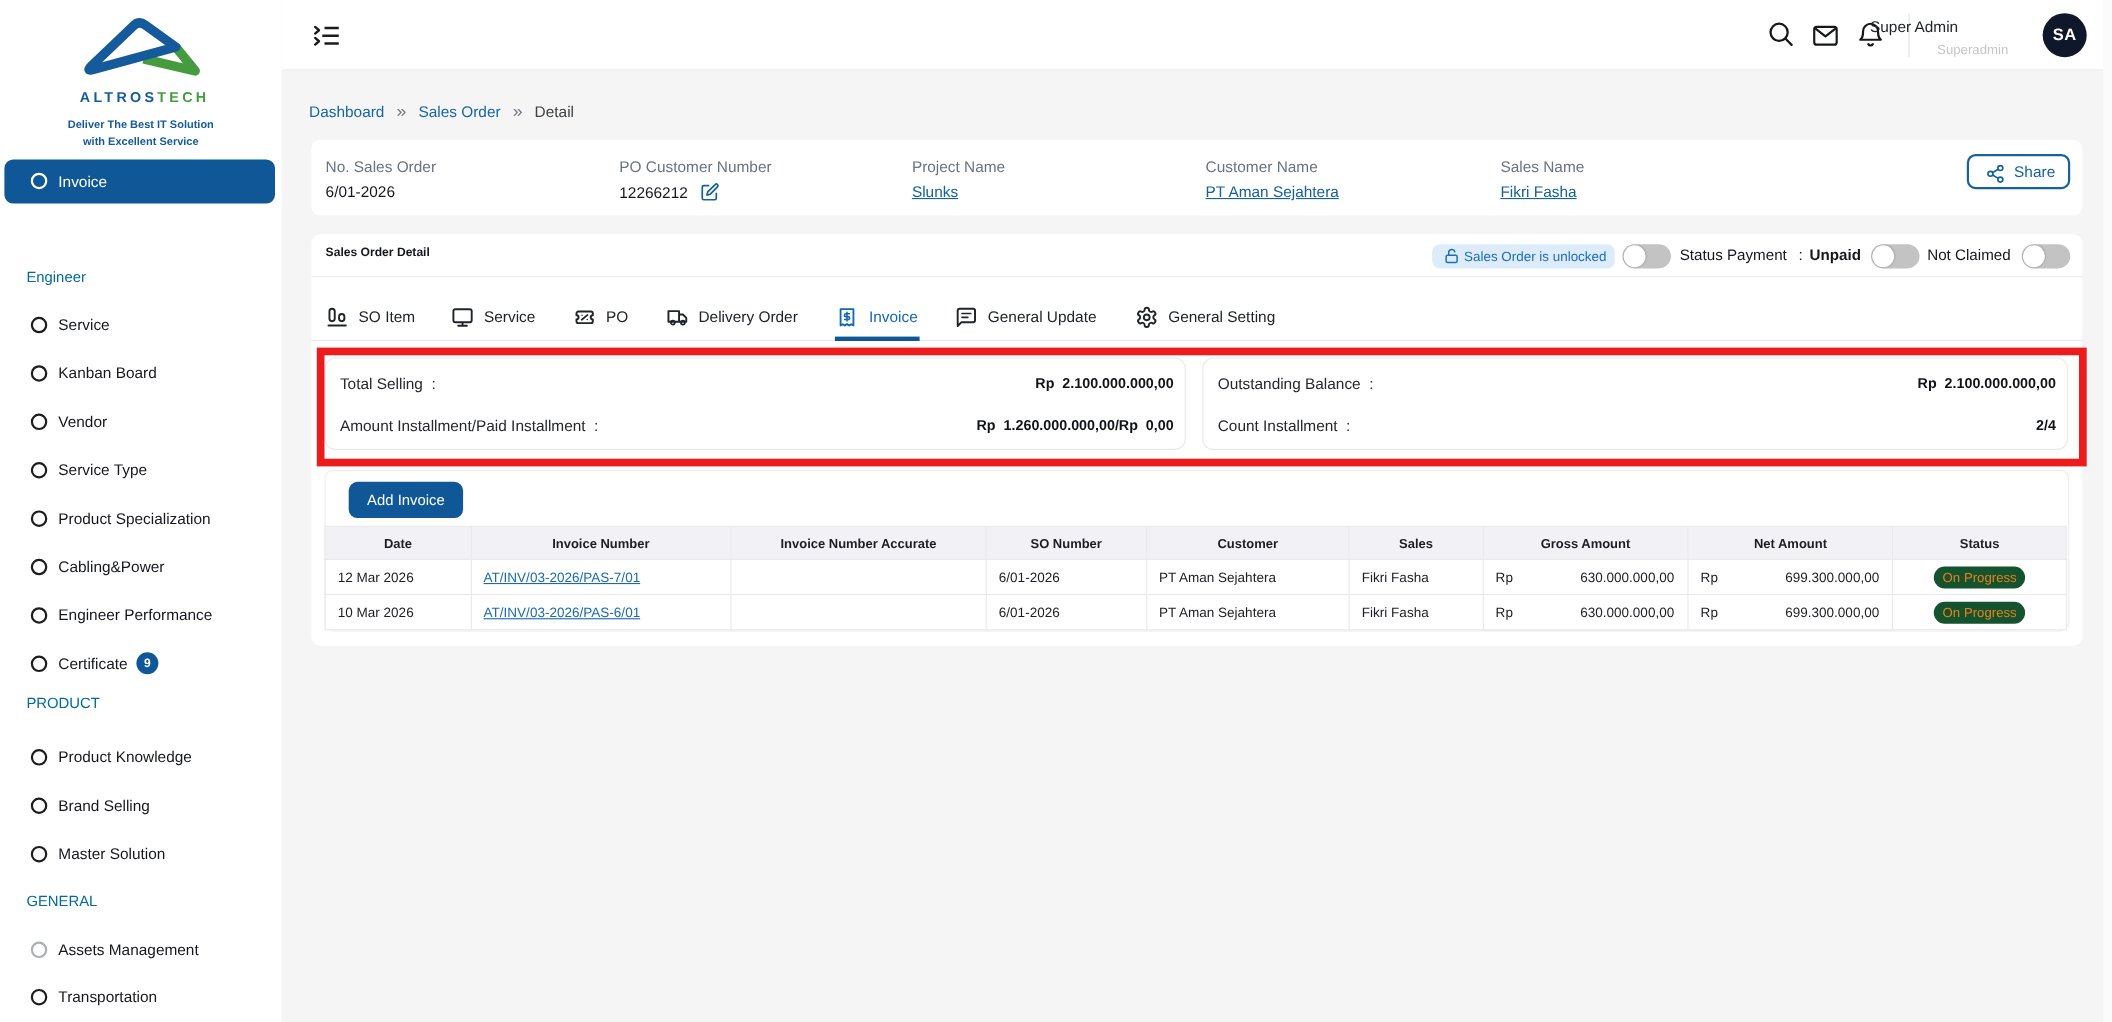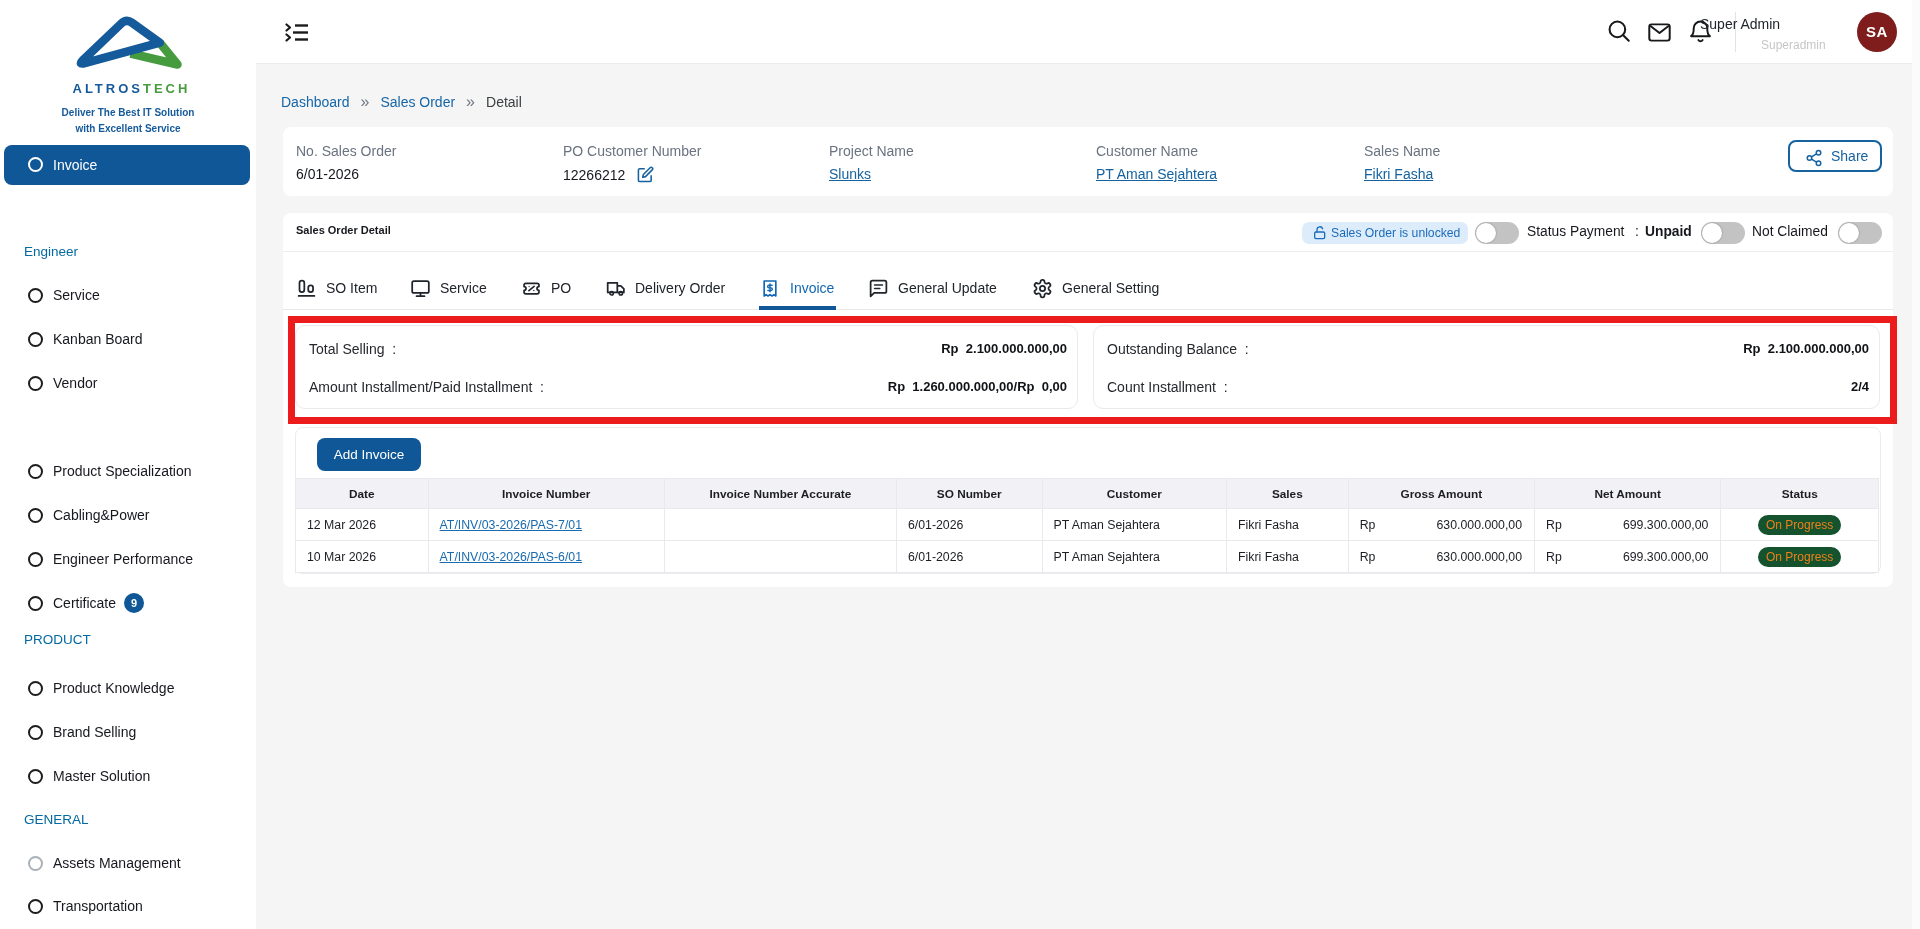--- a/index.html
+++ b/index.html
@@ -14,21 +14,21 @@
   .sechead { position:absolute; left:24px; font-size:13.5px; color:#0369a1; }
   #activeItem { position:absolute; left:4px; top:145px; width:246px; height:40px; background:#0f5796; border-radius:8px; }
   #activeItem .ring { position:absolute; left:24px; top:12px; width:15px; height:15px; border:2px solid #fff; border-radius:50%; }
   #activeItem .lbl { position:absolute; left:49px; top:50%; transform:translateY(-50%); font-size:14px; color:#fff; }
   .badge9 { position:absolute; left:124px; top:593px; width:20px; height:20px; background:#0f5796; border-radius:50%; color:#fff; font-size:11px; font-weight:bold; text-align:center; line-height:20px; }
 
   
   #topbar { position:absolute; left:256px; top:0; width:1664px; height:64px; background:#fff; border-bottom:1px solid #ebebeb; z-index:4; }
   #userName { position:absolute; z-index:6; left:1700px; top:16px; font-size:14px; color:#20242b; }
   #userRole { position:absolute; z-index:6; left:1761px; top:38px; font-size:12px; color:#c6c6c6; }
-  #avatar { position:absolute; z-index:6; left:1857px; top:12px; width:40px; height:40px; border-radius:50%; background:#7f1d1d; color:#fff; font-weight:bold; font-size:15px; text-align:center; line-height:40px; letter-spacing:0.5px; }
+  #avatar { position:absolute; z-index:6; left:1857px; top:12px; width:40px; height:40px; border-radius:50%; background:#0f172a; color:#fff; font-weight:bold; font-size:15px; text-align:center; line-height:40px; letter-spacing:0.5px; }
   .topdivider { position:absolute; z-index:6; left:1735px; top:12px; width:1px; height:40px; background:#e3e3e3; }
 
   
   #crumb { position:absolute; left:281px; top:93px; font-size:14px; color:#3c4043; }
   #crumb a { color:#1566a9; text-decoration:none; }
   #crumb .sep { color:#707781; font-size:16px; padding:0 11px; }
 
   
   #card1 { position:absolute; left:283px; top:127px; width:1610px; height:69px; background:#fff; border-radius:8px; }
   .c1col { position:absolute; top:16px; }
@@ -106,20 +106,24 @@
       <div class="ring"></div>
       <div class="lbl">Service</div>
     </div>
   <div class="sideitem" style="top:363px;">
       <div class="ring"></div>
       <div class="lbl">Vendor</div>
     </div>
   <div class="sideitem" style="top:319px;">
       <div class="ring"></div>
       <div class="lbl">Kanban Board</div>
+    </div>
+  <div class="sideitem" style="top:407px;">
+      <div class="ring"></div>
+      <div class="lbl">Service Type</div>
     </div>
   <div class="sideitem" style="top:451px;">
       <div class="ring"></div>
       <div class="lbl">Product Specialization</div>
     </div>
   <div class="sideitem" style="top:495px;">
       <div class="ring"></div>
       <div class="lbl">Cabling&amp;Power</div>
     </div>
   <div class="sideitem" style="top:539px;">

